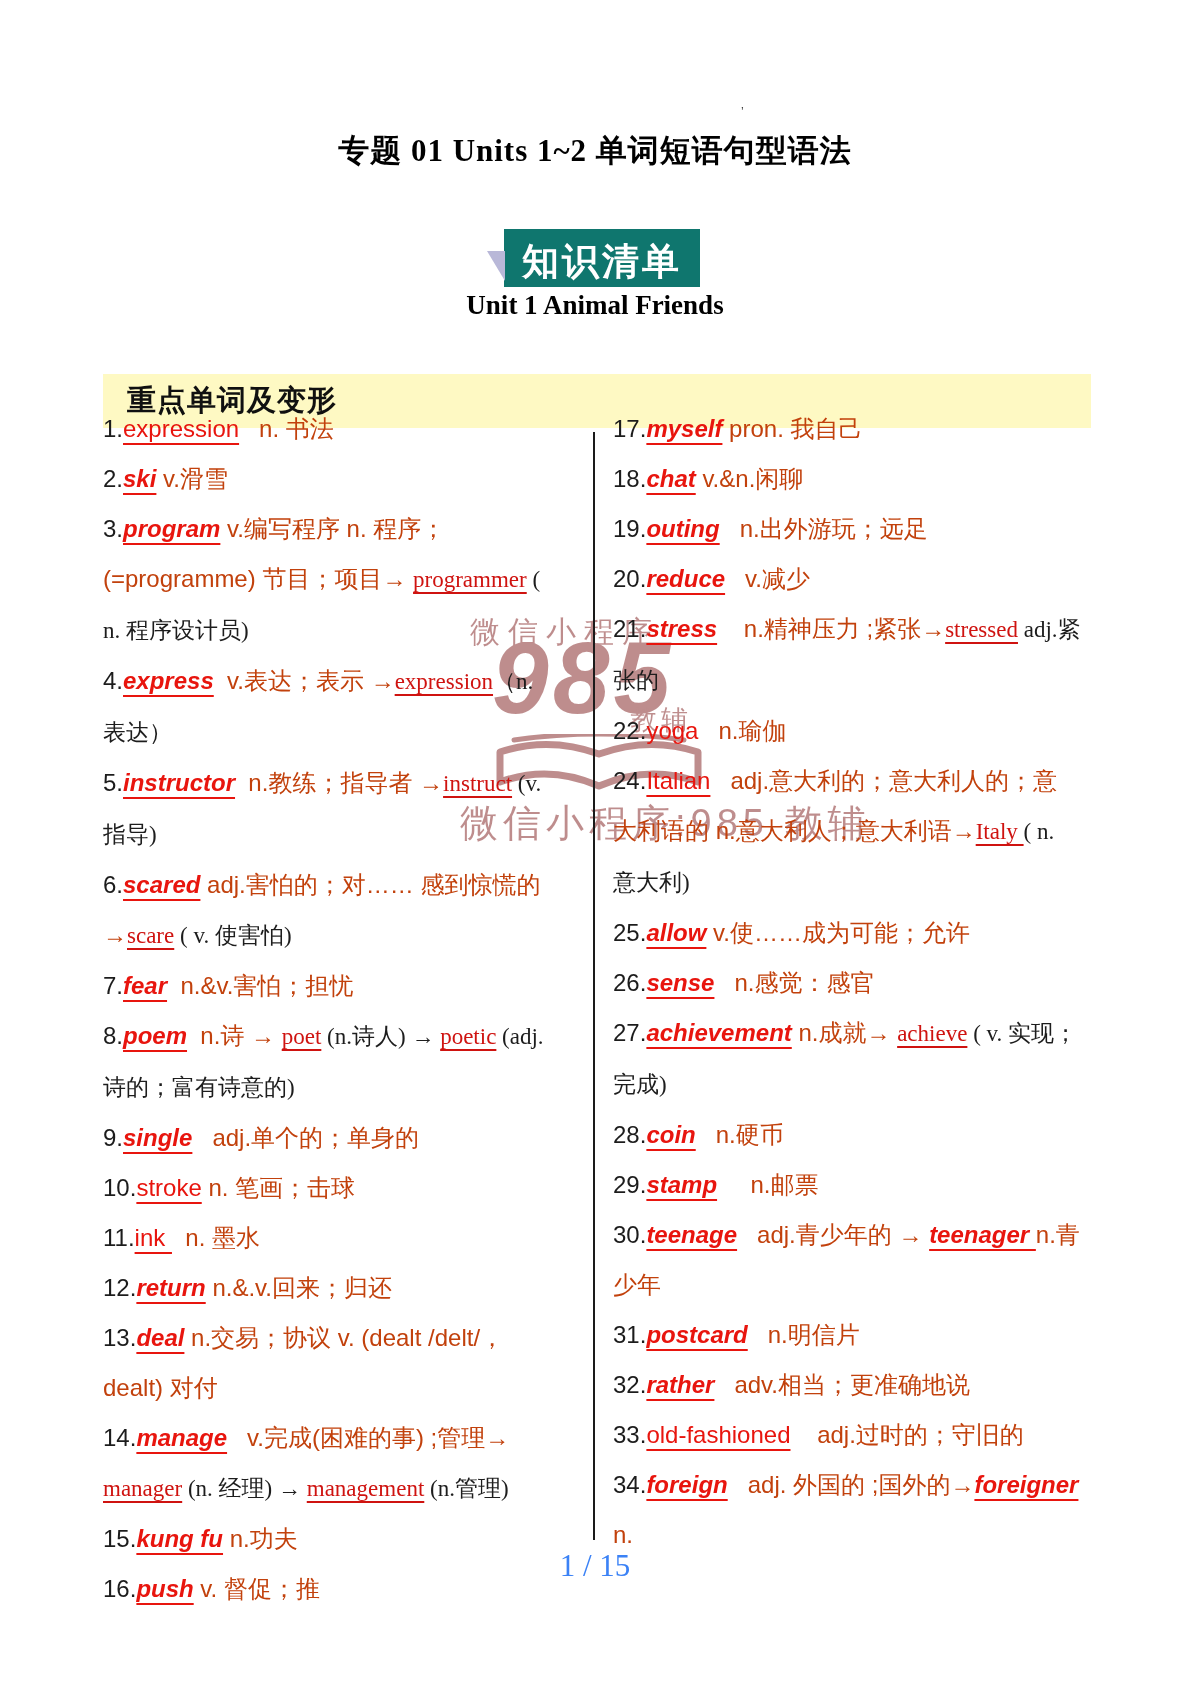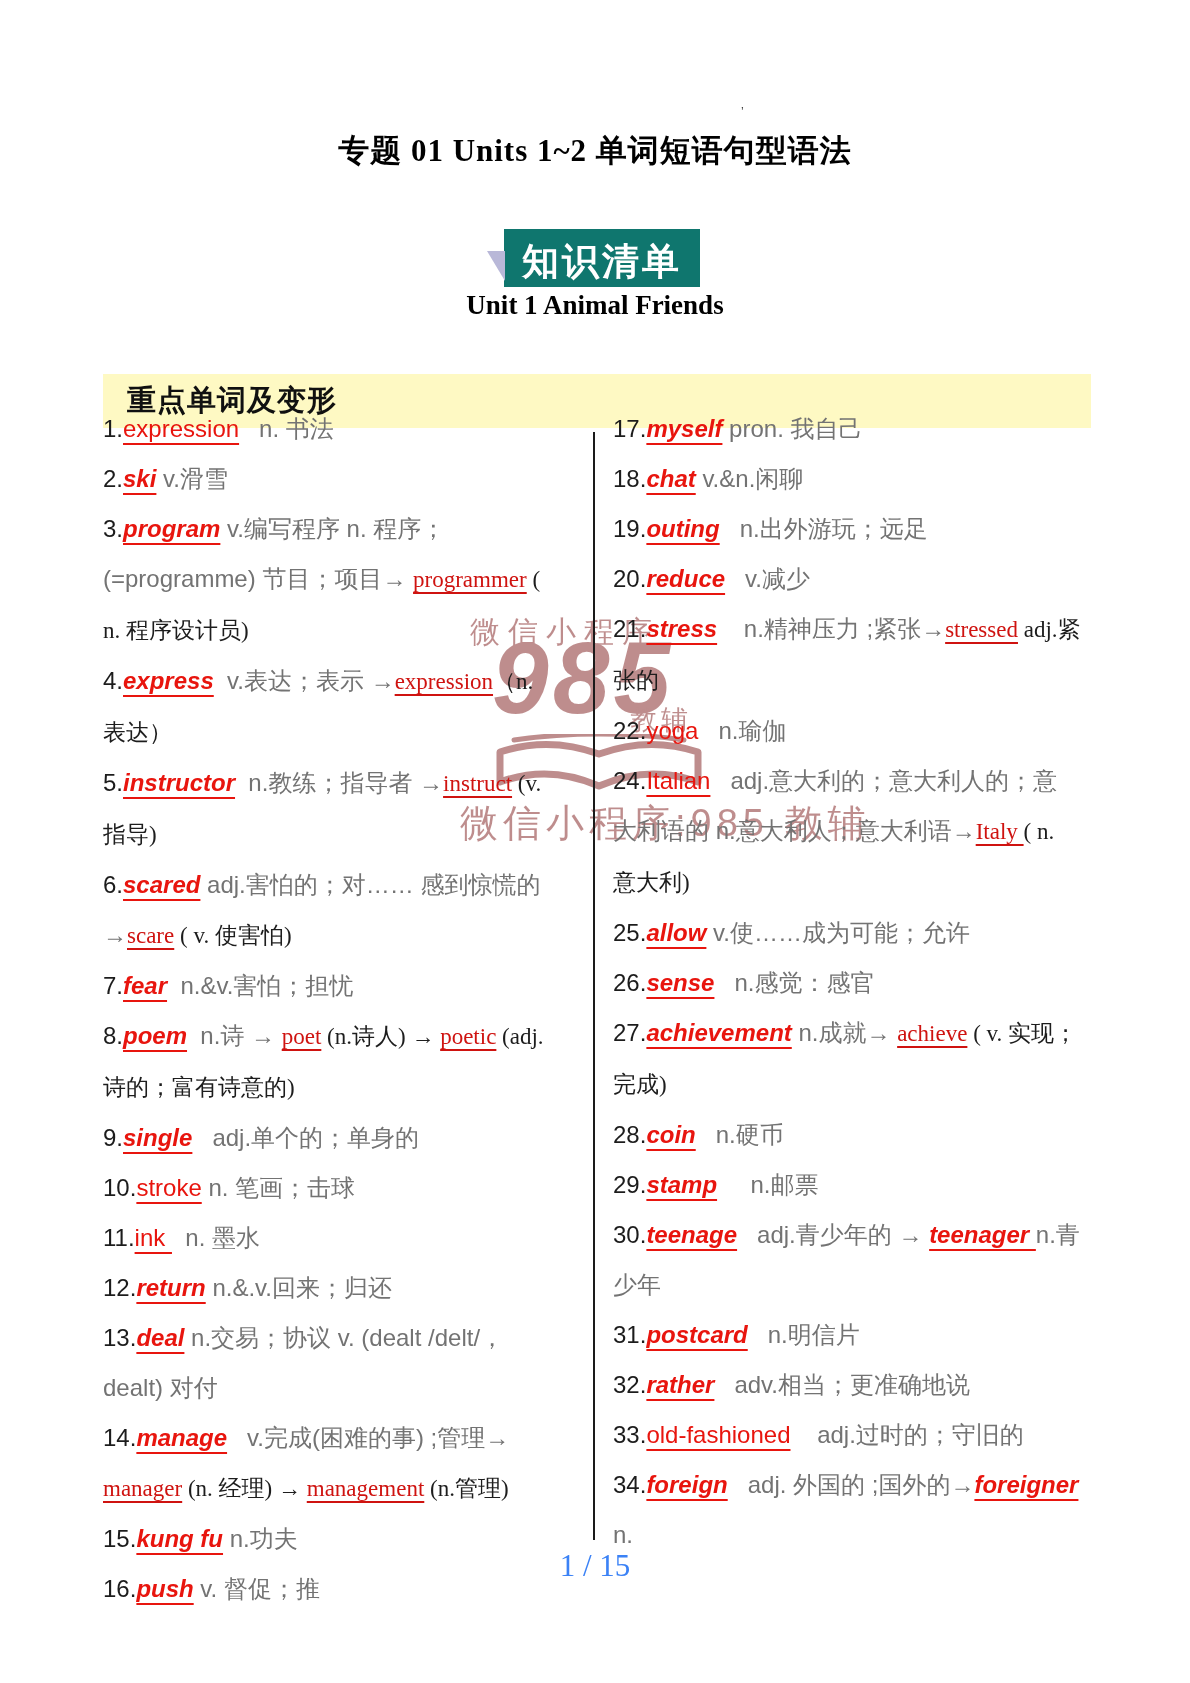--- a/index.html
+++ b/index.html
@@ -32,21 +32,21 @@
     padding-left:24px;box-sizing:border-box;letter-spacing:1px;z-index:2;
   }
   .col{position:absolute;top:404px;z-index:2;}
   .col-left{left:103px;width:442px;}
   .col-right{left:613px;width:468px;}
   .item{margin:0;font-size:24px;line-height:50px;white-space:pre-wrap;word-break:break-word;}
   .seg-n{color:#1c1c1c;}
   .seg-w{color:#e8150e;font-weight:bold;text-decoration:underline;text-decoration-thickness:2px;text-underline-offset:6px;font-style:italic;}
   .seg-wl{color:#e8150e;text-decoration:underline;text-decoration-thickness:1.5px;text-underline-offset:6px;}
   .seg-wp{color:#e8150e;}
-  .seg-d{color:#737373;margin-top:11px;}
+  .seg-d{color:#c2410c;margin-top:11px;}
   .seg-r{color:#cf1310;font-family:"Liberation Serif",serif;font-size:23px;
          text-decoration:underline;text-decoration-thickness:1.5px;text-underline-offset:5px;}
   .seg-s{color:#1d1d1d;font-family:"Liberation Serif",serif;font-size:23px;}
   .divider{position:absolute;top:432px;left:593px;width:2px;height:1108px;background:#1a1a1a;z-index:2;}
   .footer{
     position:absolute;top:1548px;left:0;width:100%;text-align:center;
     font-family:"Liberation Serif",serif;font-size:31px;color:#3b82f6;
   }
   .watermark{
     position:absolute;top:606px;left:452px;width:410px;height:235px;z-index:1;

